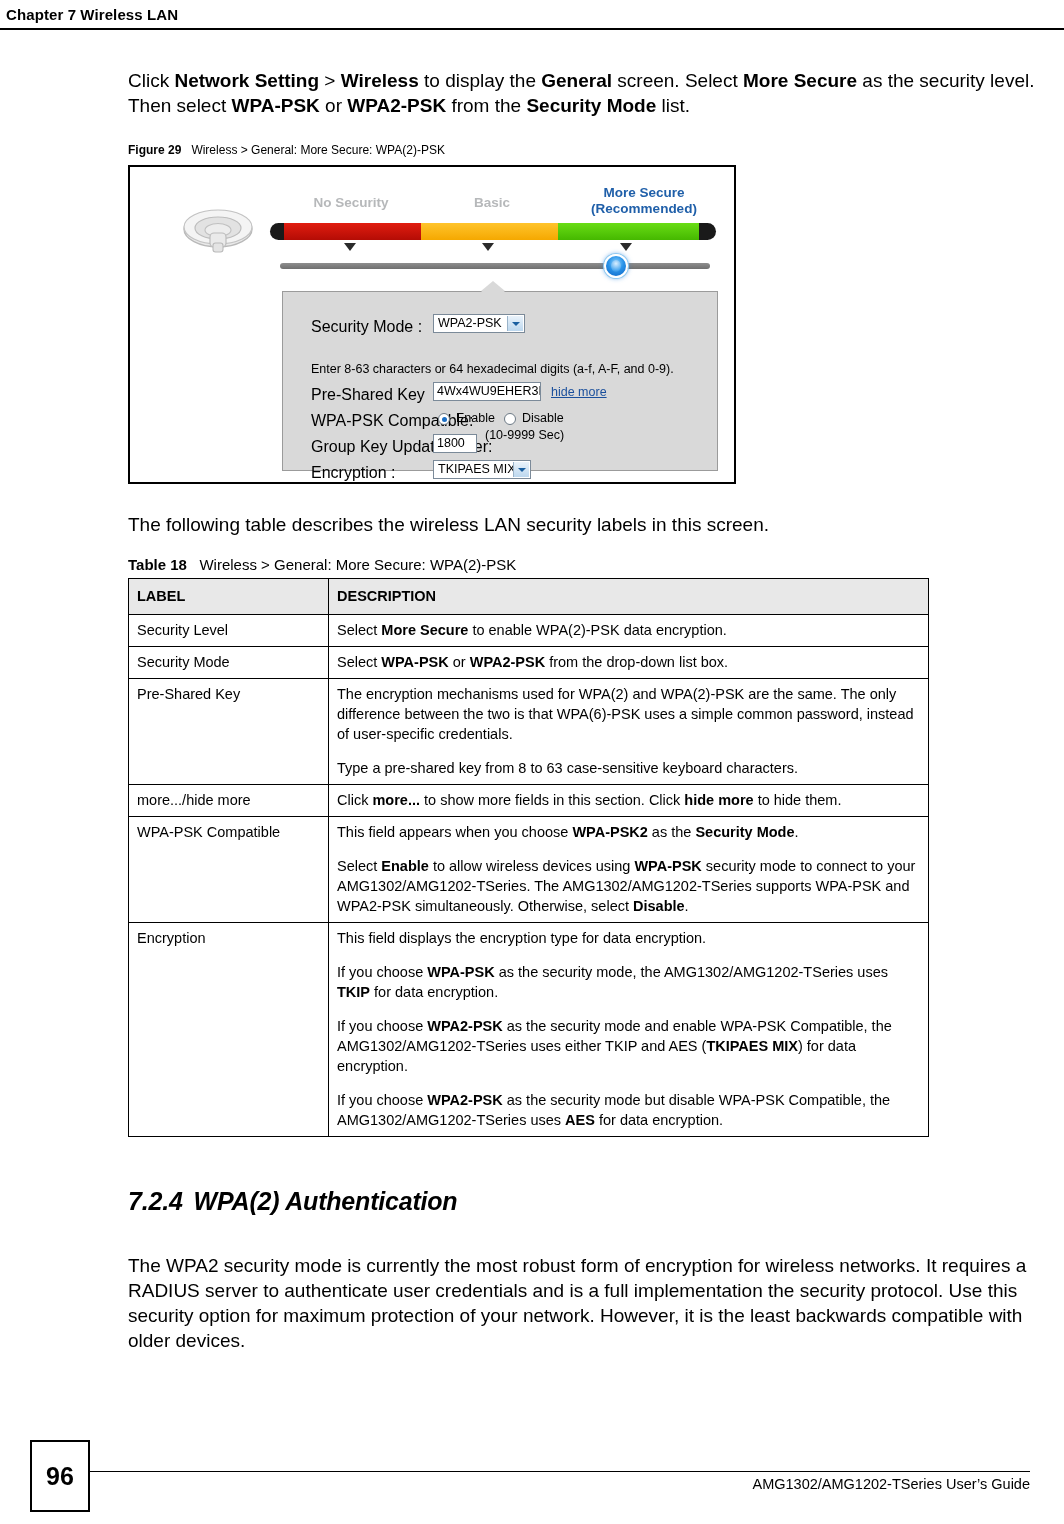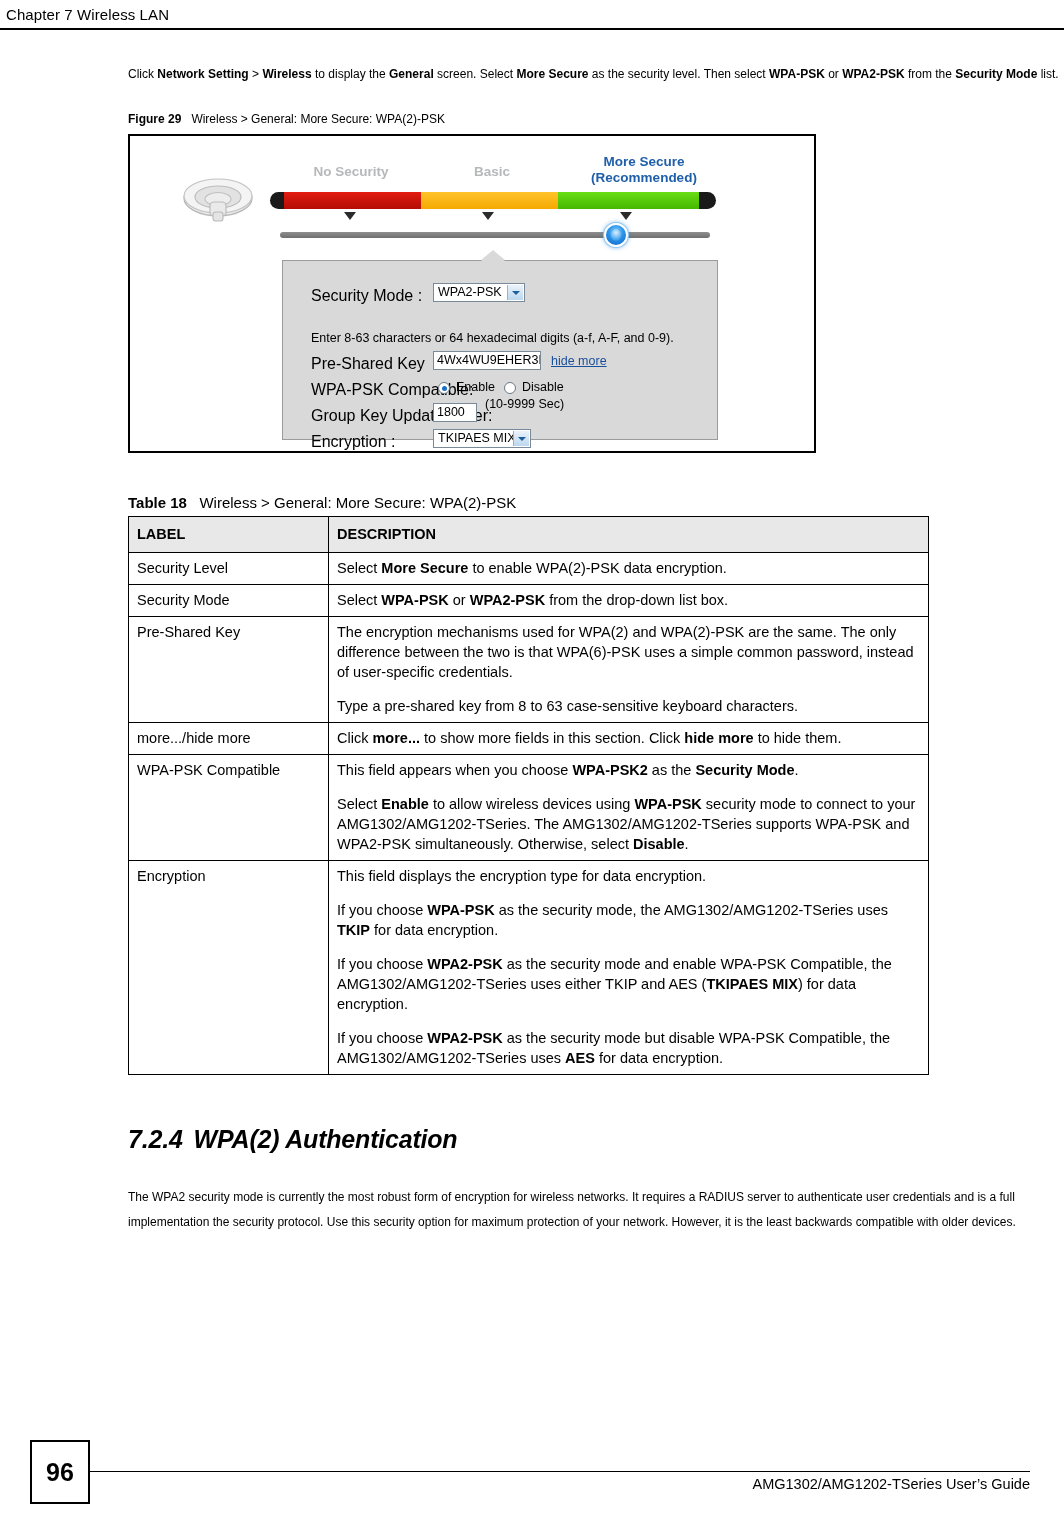--- a/index.html
+++ b/index.html
@@ -14,20 +14,21 @@
     font-family: "Liberation Sans", sans-serif;
     color: #000000;
     overflow: hidden;
   }
 
   
   .page-header {
     position: absolute;
     left: 0; top: 0;
     width: 864px;
+    font-weight: bold;
   }
   .page-header .chapter-label {
     font-size: 15px;
     line-height: 18px;
     padding: 6px 0 4px 6px;
     letter-spacing: 0.1px;
   }
   .header-rule {
     border-bottom: 2.5px solid #000;
     width: 1064px;
@@ -36,40 +37,40 @@
 
   
   .content {
     position: absolute;
     left: 128px;
     top: 62px;
     width: 936px;
   }
 
   p.body-text {
-    font-size: 12px;
+    font-size: 19px;
     line-height: 25px;
-    margin: 0 0 0 0;
+    margin: 6px 0 0 0;
     text-align: left;
   }
   b, strong { font-weight: bold; }
 
   .spacer-18 { height: 18px; }
   .spacer-22 { height: 22px; }
 
   
   .figure-caption {
     font-size: 12px;
     line-height: 20px;
     margin-bottom: 5px;
   }
   .figure-caption .fig-num { font-weight: bold; }
 
   .figure-box {
-    width: 688px;
+    width: 608px;
     height: 319px;
     border: 2px solid #000;
     background: #ffffff;
     position: relative;
     box-sizing: border-box;
     overflow: hidden;
   }
 
   
   .wifi-icon {
@@ -313,21 +314,21 @@
     left: 0;
     bottom: 18px;
     width: 1064px;
     height: 66px;
   }
   .footer-num-box {
     position: absolute;
     left: 30px;
     top: 0;
     width: 60px;
-    height: 64px;
+    height: 72px;
     border: 2.5px solid #000;
     box-sizing: border-box;
     display: flex;
     align-items: center;
     justify-content: center;
     font-size: 25px;
     font-weight: bold;
   }
   .footer-rule {
     position: absolute;
@@ -434,20 +435,21 @@
       <div class="fld-label" style="left:28px; top:172px;">Encryption :</div>
       <div class="ui-select" style="left:150px; top:168px; width:98px;">
         <span>TKIPAES MIX</span>
         <span class="sel-arrow"></span>
       </div>
     </div>
   </div>
 
   <div class="spacer-22"></div>
 
+  <p class="body-text">The following table describes the wireless LAN security labels in this screen.</p>
 
   <div class="spacer-18"></div>
 
   <div class="table-caption">
     <span class="tbl-num">Table 18</span>
     &nbsp;&nbsp;<span>Wireless &gt; General: More Secure: WPA(2)-PSK</span>
   </div>
 
   <table class="doc-table">
     <colgroup>

